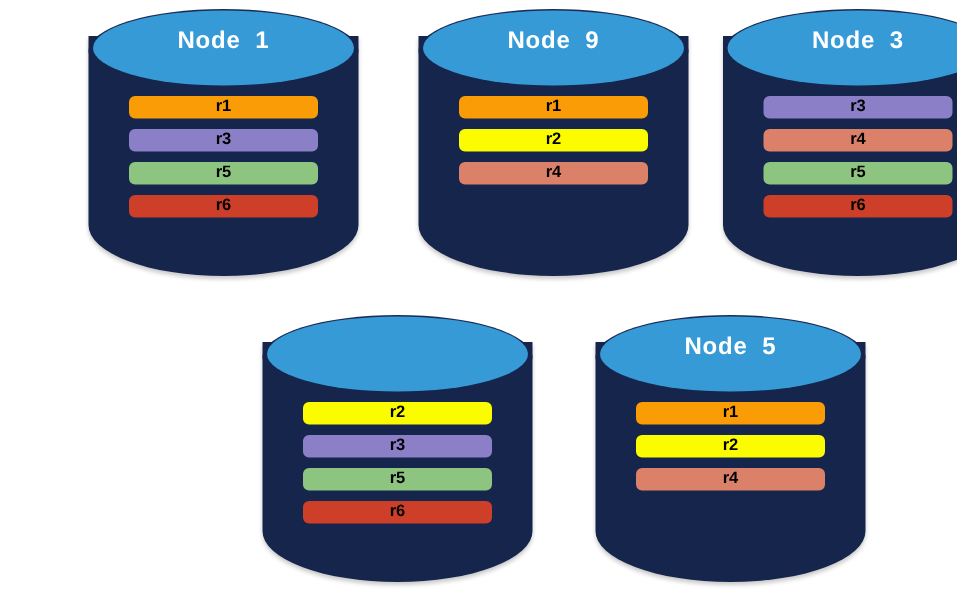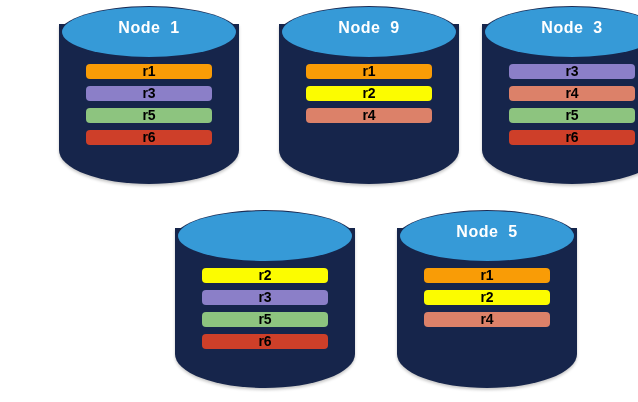--- a/index.html
+++ b/index.html
@@ -83,21 +83,21 @@
     left: 27px;
     top: 58px;
     width: 126px;
   }
 
   .replica-bar {
     height: 15px;
     border-radius: 4px;
     margin-bottom: 7px;
     text-align: center;
-    font-size: 14px;
+    font-size: 11px;
     font-weight: bold;
     color: #000000;
     line-height: 15px;
     box-sizing: border-box;
   }
 </style>
 </head>
 <body>
 
 <div id="diagram-canvas">

